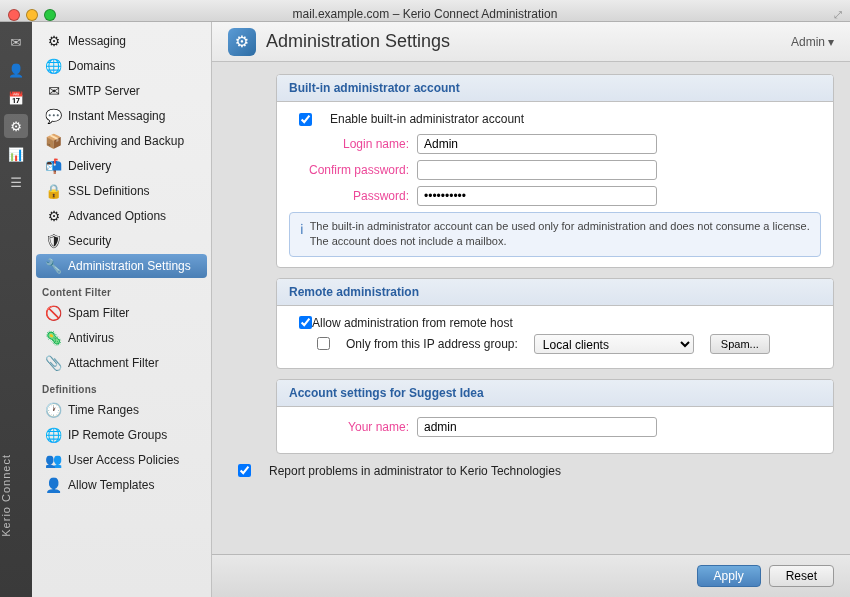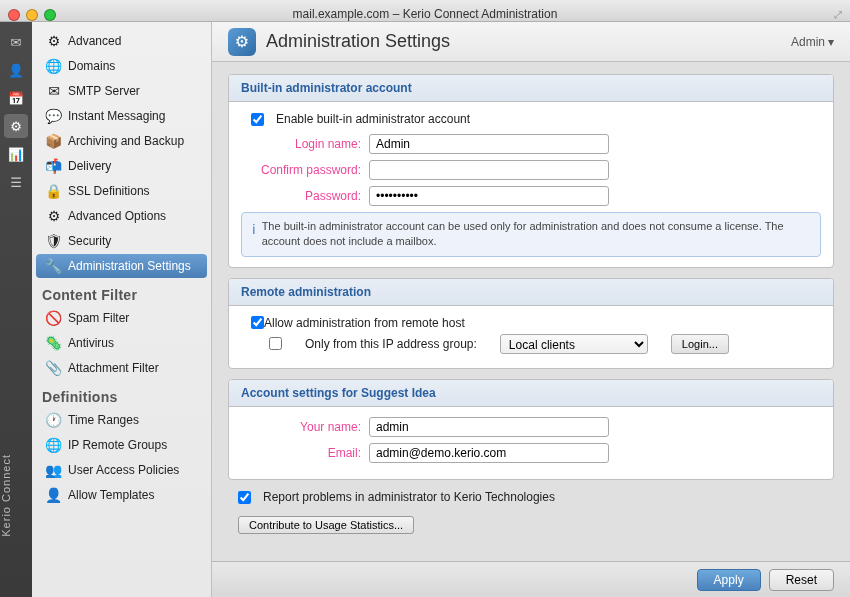--- a/index.html
+++ b/index.html
@@ -111,21 +111,21 @@
       background: linear-gradient(to bottom, #6b9fd4, #4a7fb5);
       color: white;
     }
     .nav-item-icon {
       width: 16px; height: 16px;
       display: flex; align-items: center; justify-content: center;
       font-size: 14px;
       flex-shrink: 0;
     }
     .nav-section-header {
-      font-size: 14px;
+      font-size: 10px;
       font-weight: 700;
       color: #555;
       padding: 8px 10px 2px 10px;
       text-transform: none;
       letter-spacing: 0.3px;
     }
 
     
     .main-content {
       flex: 1;
@@ -176,20 +176,21 @@
       overflow-y: auto;
       background: #e0e0e0;
     }
 
     
     .section-box {
       background: white;
       border: 1px solid #c0c0c0;
       border-radius: 4px;
       margin-bottom: 10px;
+      margin-left: 48px;
     }
     .section-header {
       background: linear-gradient(to bottom, #e8eef5, #dde5f0);
       border-bottom: 1px solid #c0c0c0;
       padding: 6px 12px;
       font-weight: 600;
       font-size: 12px;
       color: #2a5fa0;
       border-radius: 3px 3px 0 0;
     }
@@ -217,22 +218,22 @@
       padding: 2px 6px;
       font-size: 12px;
       height: 20px;
       background: white;
       width: 240px;
     }
 
     
     .checkbox-row {
       display: flex;
-      align-items: flex-end;
-      gap: 12px;
+      align-items: center;
+      gap: 18px;
       margin-bottom: 8px;
       margin-left: 10px;
     }
     .checkbox-row input[type="checkbox"] {
       width: 13px; height: 13px;
     }
     .checkbox-label {
       font-size: 12px;
       color: #222;
     }
@@ -262,46 +263,46 @@
     .radio-row {
       display: flex;
       align-items: center;
       gap: 0;
       margin-bottom: 4px;
       margin-left: 10px;
     }
     .radio-indent {
       display: flex;
       align-items: center;
-      gap: 23px;
+      gap: 16px;
       margin-left: 28px;
       margin-bottom: 4px;
     }
     .dropdown-select {
       border: 1px solid #aaa;
       border-radius: 3px;
       padding: 2px 4px;
       font-size: 12px;
       height: 20px;
       background: linear-gradient(to bottom, #fafafa, #efefef);
-      width: 148px;
+      width: 160px;
     }
     .edit-button {
       border: 1px solid #aaa;
       border-radius: 3px;
       padding: 1px 10px;
       font-size: 11px;
       background: linear-gradient(to bottom, #f5f5f5, #e0e0e0);
       cursor: pointer;
       height: 20px;
     }
 
     
     .bottom-bar {
-      height: 36px;
+      height: 43px;
       background: linear-gradient(to bottom, #e8e8e8, #d8d8d8);
       border-top: 1px solid #b8b8b8;
       display: flex;
       align-items: center;
       justify-content: flex-end;
       padding: 0 16px;
       gap: 8px;
     }
     .bottom-btn {
       border: 1px solid #999;
@@ -352,21 +353,21 @@
     <div class="sidebar-icon-item active">⚙</div>
     <div class="sidebar-icon-item">📊</div>
     <div class="sidebar-icon-item">☰</div>
     <div class="sidebar-label-vertical">Kerio Connect</div>
   </div>
 
   <div class="nav-sidebar">
 
     <div class="nav-item">
       <span class="nav-item-icon">⚙</span>
-      <span>Advanced</span>
+      <span>Messaging</span>
     </div>
     <div class="nav-item">
       <span class="nav-item-icon">🌐</span>
       <span>Domains</span>
     </div>
     <div class="nav-item">
       <span class="nav-item-icon">✉</span>
       <span>SMTP Server</span>
     </div>
     <div class="nav-item">
@@ -480,45 +481,40 @@
             <label for="allowRemote" class="checkbox-label">Allow administration from remote host</label>
           </div>
           <div class="radio-indent">
             <input type="checkbox" id="onlyFrom" style="">
             <label for="onlyFrom" class="checkbox-label">Only from this IP address group:</label>
             <select class="dropdown-select">
               <option>Local clients</option>
               <option>Any address</option>
               <option>Private networks</option>
             </select>
-            <button class="edit-button">Login...</button>
+            <button class="edit-button">Spam...</button>
           </div>
         </div>
       </div>
 
       <div class="section-box">
         <div class="section-header">Account settings for Suggest Idea</div>
         <div class="section-body">
           <div class="form-row">
             <span class="form-label">Your name:</span>
             <input type="text" class="form-input" value="admin" style="">
           </div>
-          <div class="form-row">
-            <span class="form-label">Email:</span>
-            <input type="text" class="form-input" value="admin@demo.kerio.com" style="">
-          </div>
         </div>
       </div>
 
       <div>
         <div class="checkbox-row">
           <input type="checkbox" id="reportProblems" checked="" style="">
           <label for="reportProblems" class="checkbox-label">Report problems in administrator to Kerio Technologies</label>
         </div>
-        <button class="contribute-btn">Contribute to Usage Statistics...</button>
       </div>
 
     </div>
 
     <div class="bottom-bar">
       <button class="bottom-btn primary">Apply</button>
       <button class="bottom-btn">Reset</button>
     </div>
   </div>
 </div>

